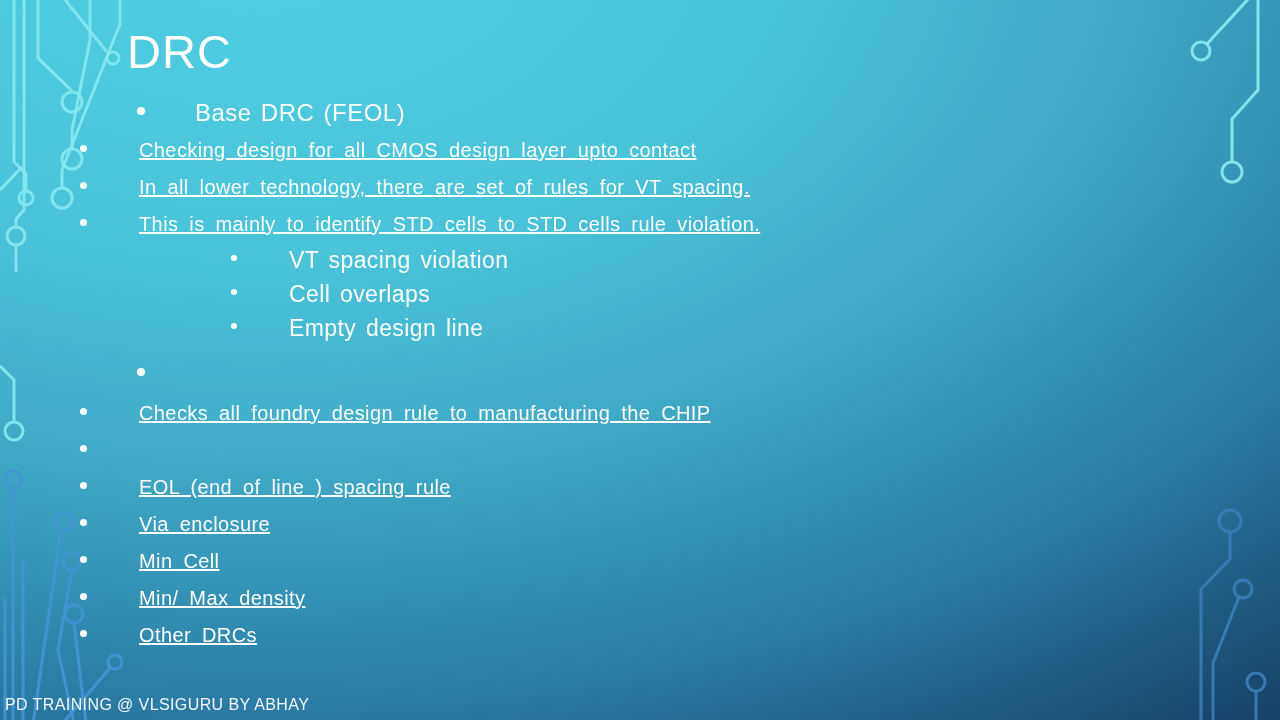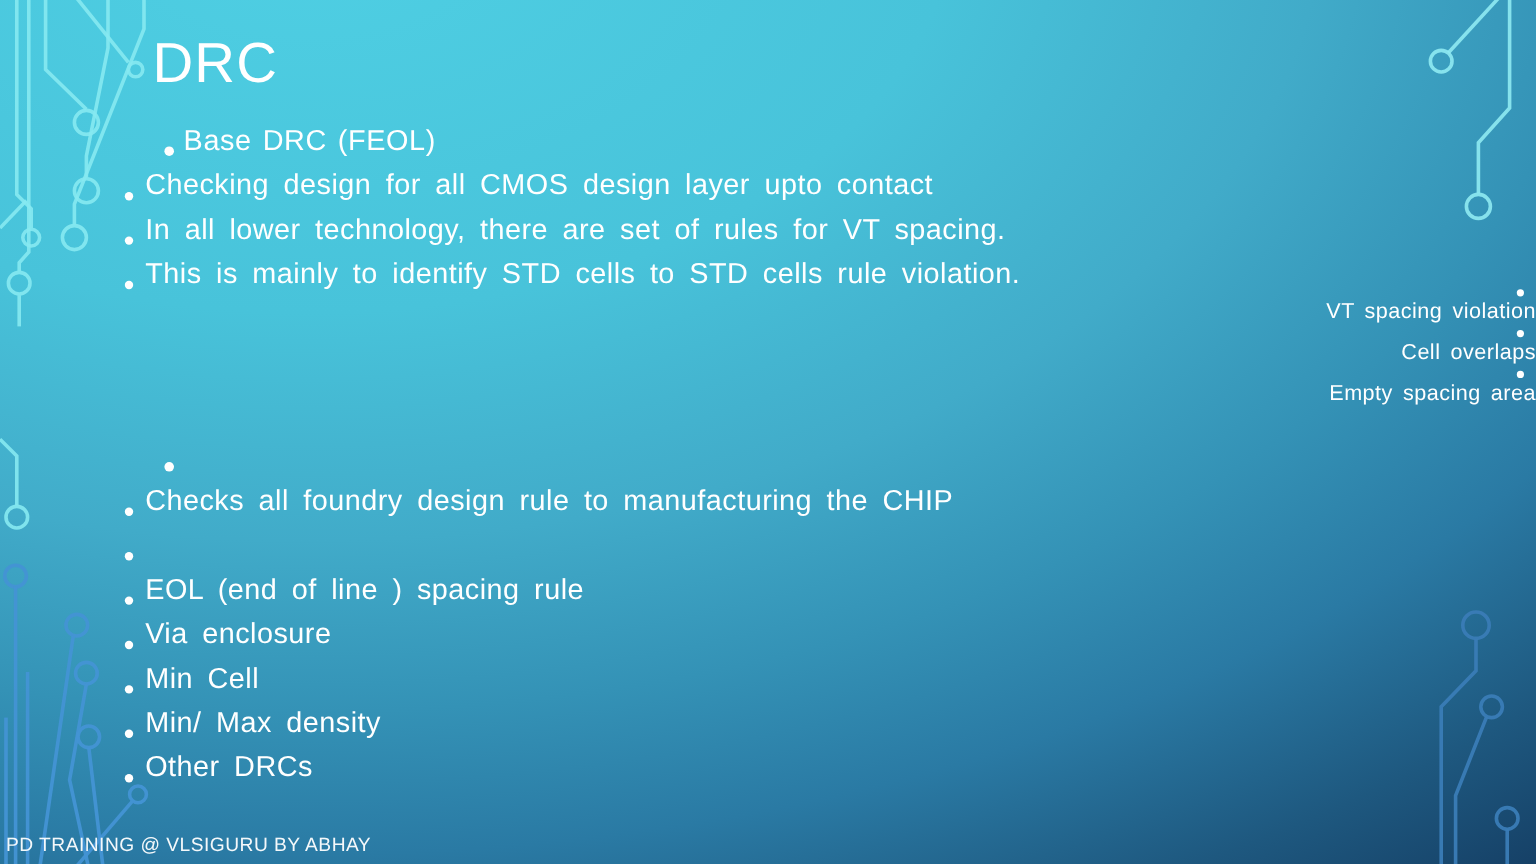--- a/index.html
+++ b/index.html
@@ -19,26 +19,26 @@
   .g-cyan  { stroke:#86e9f1; stroke-width:3; fill:none; stroke-opacity:.9; }
   .g-cyan2 { stroke:#8feaf2; stroke-width:3; fill:none; stroke-opacity:.9; }
   .g-blue  { stroke:#4394d4; stroke-width:3; fill:none; stroke-opacity:.95; }
   .g-navy  { stroke:#3a7cb6; stroke-width:3; fill:none; stroke-opacity:.95; }
 
   .title {
     position:absolute; left:127px; top:24px; margin:0;
     font-size:47px; font-weight:400; color:#ffffff; letter-spacing:1px;
   }
   .content { position:absolute; left:0; top:88px; width:1280px; color:#ffffff; }
-  .row { display:flex; align-items:flex-end; }
+  .row { display:flex; align-items:center;gap:42px; }
   .l1 { height:38px; padding-left:137px; font-size:24px; letter-spacing:.5px; word-spacing:2px; }
   .l1.first  { margin-top:6px; }
   .l1.second { margin-top:8px; height:42px; }
-  .l2 { height:37px; padding-left:104px; font-size:24px; letter-spacing:.4px; word-spacing:5px; }
-  .l3 { height:34px; padding-left:231px; font-size:18px; letter-spacing:.4px; word-spacing:3px;flex-direction:column; }
+  .l2 { height:37px; padding-left:80px; font-size:20px; letter-spacing:.4px; word-spacing:5px;text-decoration:underline; }
+  .l3 { height:34px; padding-left:231px; font-size:23px; letter-spacing:.4px; word-spacing:3px; }
   .dot { flex:0 0 auto; border-radius:50%; background:#ffffff; transform:translateY(-2px); }
   .l1 .dot { width:8px; height:8px; margin-right:8px; }
   .l2 .dot { width:7px; height:7px; margin-right:10px; }
   .l3 .dot { width:6px; height:6px; margin-right:10px; }
   .footer {
     position:absolute; left:5px; bottom:6px;
     font-size:16px; color:#ffffff; letter-spacing:.4px; opacity:.95;
   }
 </style>
 </head>
@@ -124,21 +124,21 @@
     <div class="row l3">
       <span class="dot"></span>
       <span>VT spacing violation</span>
     </div>
     <div class="row l3">
       <span class="dot"></span>
       <span>Cell overlaps</span>
     </div>
     <div class="row l3">
       <span class="dot"></span>
-      <span>Empty spacing area</span>
+      <span>Empty design line</span>
     </div>
 
     <div class="row l1 second">
       <span class="dot"></span>
     </div>
 
     <div class="row l2">
       <span class="dot"></span>
       <span>Checks all foundry design rule to manufacturing the CHIP</span>
     </div>

